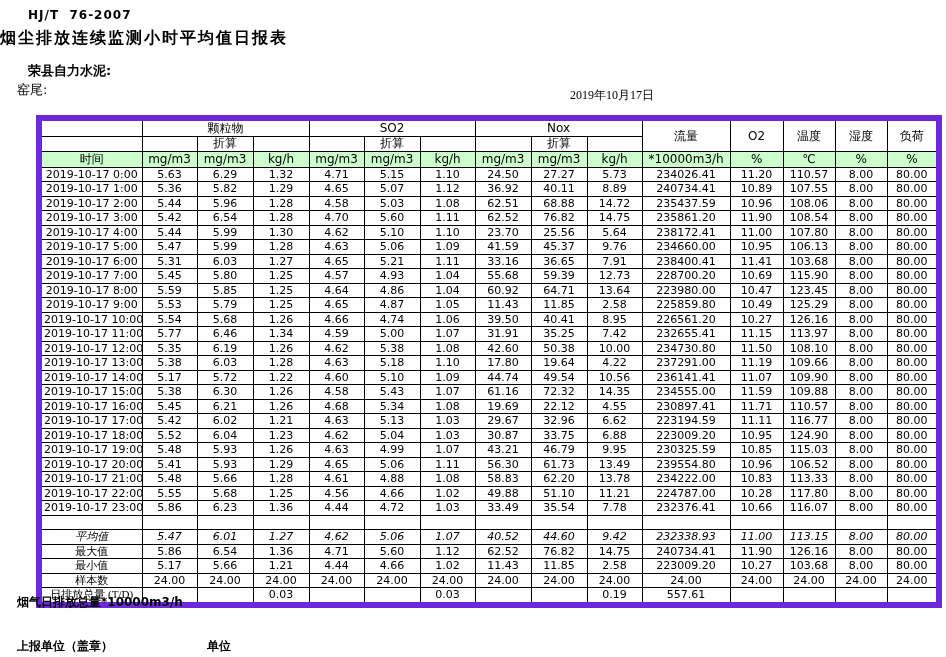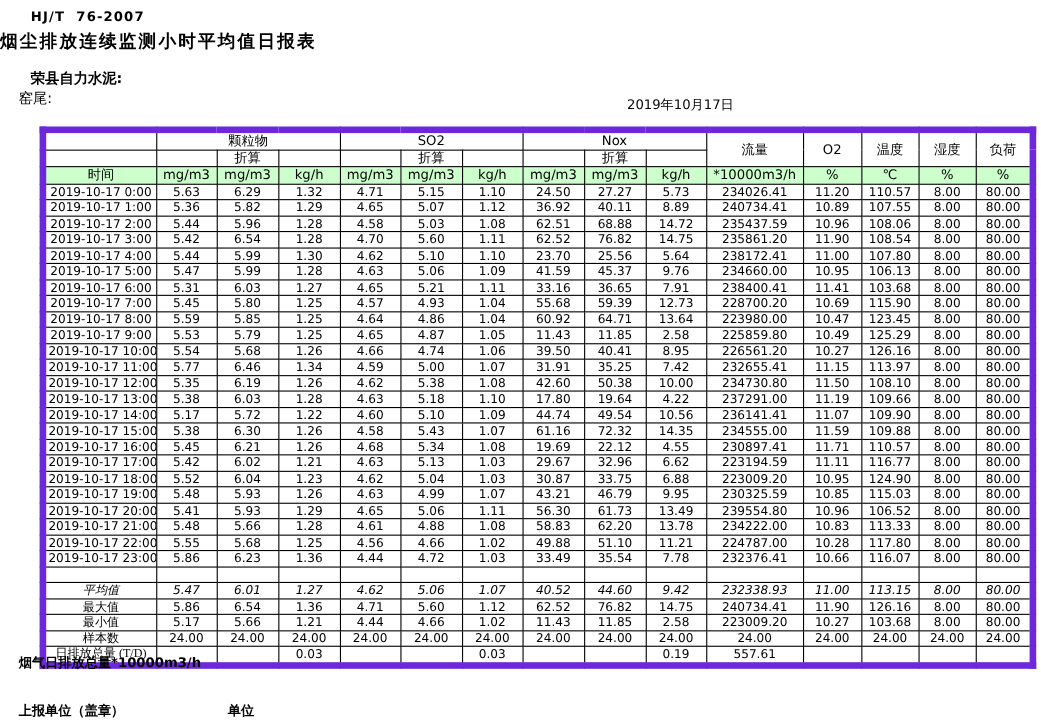--- a/index.html
+++ b/index.html
@@ -5,21 +5,21 @@
   html,body{margin:0;padding:0;}
   body{
     width:946px;height:657px;background:#ffffff;color:#000;
     font-family:"DejaVu Sans", sans-serif;position:relative;overflow:hidden;
   }
   .abs{position:absolute;white-space:pre;}
   #standard-code{left:28px;top:8px;font-size:12px;font-weight:bold;letter-spacing:1px;}
   #report-title{left:0;top:28px;width:670px;text-align:left;font-size:16px;font-weight:bold;letter-spacing:2px;}
   #company-name{left:28px;top:62px;font-size:13px;font-weight:bold;}
   #monitoring-point{left:17px;top:81px;font-size:13px;font-weight:normal;}
-  #report-date{left:570px;top:87px;font-size:12px;}
+  #report-date{left:570px;top:87px;font-size:12px;font-family:Liberation Serif, serif;}
   #report-table{
     position:absolute;left:36px;top:115px;width:900px;
     border-collapse:collapse;table-layout:fixed;border:6px solid #6d28d9;
   }
   #report-table td{
     border:1px solid #000;padding:0 2px;height:13.5px;line-height:13px;
     font-size:11px;text-align:center;overflow:hidden;white-space:nowrap;
   }
   #report-table thead td{font-size:12px;height:14.5px;}
   tr.units-row td{background:#ccffcc;font-size:11px;height:14.5px;}

